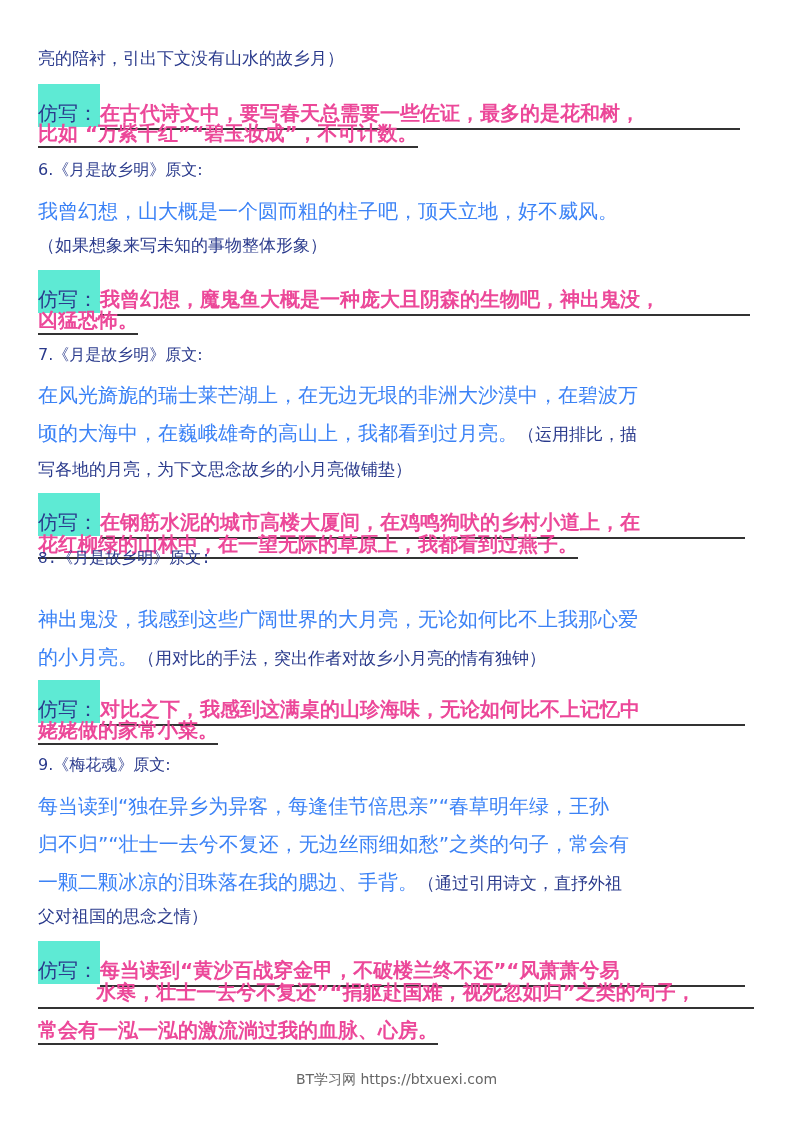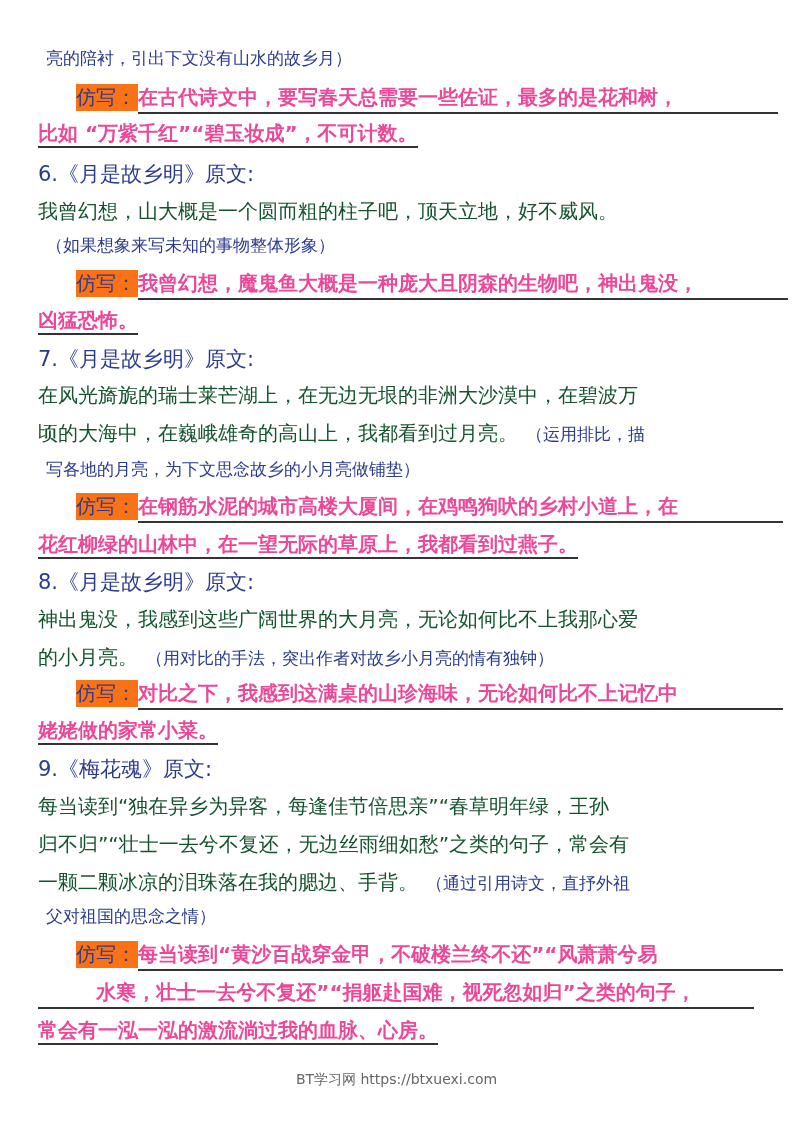--- a/index.html
+++ b/index.html
@@ -1,25 +1,25 @@
 <!DOCTYPE html>
 <html><head>
 <meta charset="utf-8">
 <style>
   html, body { margin: 0; padding: 0; background: #ffffff; }
   body { width: 793px; height: 1122px; position: relative; overflow: hidden;
          font-family: "DejaVu Sans", "Liberation Sans", sans-serif; }
   .page { position: absolute; left: 38px; top: 0; width: 716px; }
   .line { position: absolute; left: 0; white-space: nowrap; }
-  .black { color: #14532d; }
+  .black { color: #3b82f6; }
   .red { color: #ec4899; font-weight: bold; }
-  .note { color: #2a3a8c; font-size: 17px; margin-left: 8px; }
-  .heading { font-size: 21px; color: #2a3a8c; }
+  .note { color: #2a3a8c; font-size: 17px; }
+  .heading { font-size: 16px; color: #2a3a8c; }
   .body { font-size: 20px; }
-  .label { display: inline-block; background: #f97316; color: #2a3a8c; font-size: 20px; padding: 0 2px 0 0; margin-left: 38px; }
+  .label { display: inline-block; background: #5eead4; color: #2a3a8c; font-size: 20px; padding: 16px 2px 0 0; }
   .ul { border-bottom: 2px solid #333; padding-bottom: 1px; }
   .footer { position: absolute; top: 1071px; left: 0; width: 793px; text-align: center;
             font-size: 14px; color: #666; font-family: "DejaVu Sans", sans-serif; }
 </style>
 </head>
 <body>
 
 <div class="page">
 
   <div class="line note" style="top:47px;">亮的陪衬，引出下文没有山水的故乡月）</div>
@@ -49,21 +49,21 @@
   </div>
   <div class="line note" style="top:458px;">写各地的月亮，为下文思念故乡的小月亮做铺垫）</div>
 
   <div class="line" style="top:493px;">
     <span class="label">仿写：</span><span class="red body ul" style="display:inline-block;width:645px;">在钢筋水泥的城市高楼大厦间，在鸡鸣狗吠的乡村小道上，在</span>
   </div>
   <div class="line" style="top:531px;">
     <span class="red body ul">花红柳绿的山林中，在一望无际的草原上，我都看到过燕子。</span>
   </div>
 
-  <div class="line heading" style="top:568px;">8.《月是故乡明》原文:</div>
+  <div class="line heading" style="top:548px;font-family:Liberation Mono, monospace;">8.《月是故乡明》原文:</div>
   <div class="line body black" style="top:606px;">神出鬼没，我感到这些广阔世界的大月亮，无论如何比不上我那心爱</div>
   <div class="line" style="top:644px;">
     <span class="body black">的小月亮。</span><span class="note">（用对比的手法，突出作者对故乡小月亮的情有独钟）</span>
   </div>
 
   <div class="line" style="top:680px;">
     <span class="label">仿写：</span><span class="red body ul" style="display:inline-block;width:645px;">对比之下，我感到这满桌的山珍海味，无论如何比不上记忆中</span>
   </div>
   <div class="line" style="top:717px;">
     <span class="red body ul">姥姥做的家常小菜。</span>

